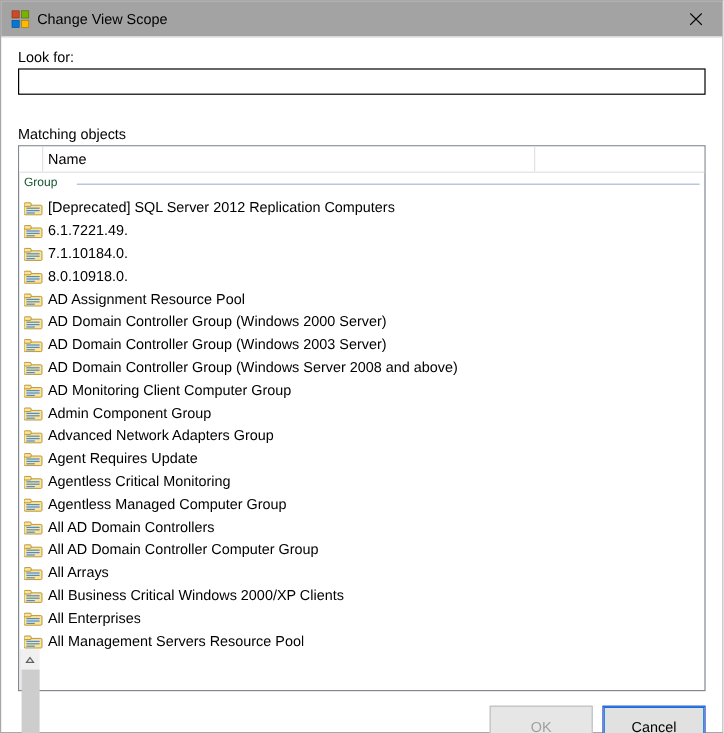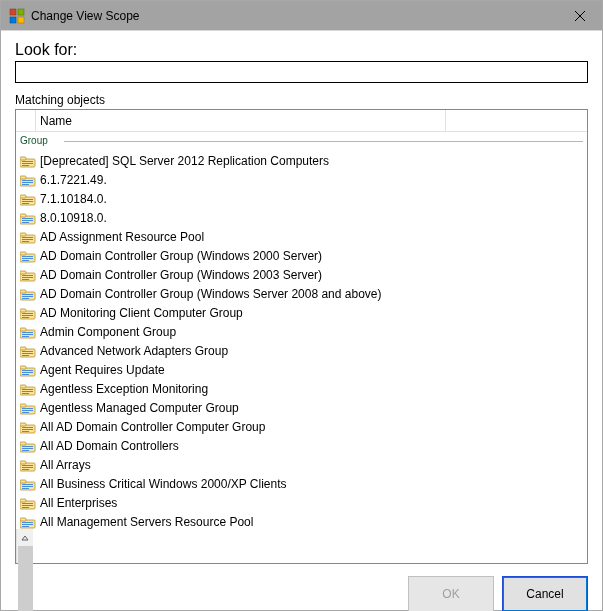--- a/index.html
+++ b/index.html
@@ -41,35 +41,35 @@
     display: flex; align-items: center; justify-content: center;
     cursor: pointer;
   }
   .client {
     flex: 1;
     padding: 10px 14px 0 14px;
     display: flex;
     flex-direction: column;
   }
   .lookfor-label {
-    font-size: 16px;
+    font-size: 12px;
     margin-bottom: 2px;
     display: block;
   }
   .lookfor-input {
     width: 100%;
     height: 22px;
     border: 1px solid #000;
     padding: 2px 4px;
     font: inherit;
     outline: none;
   }
   .matching-label {
     font-size: 12px;
-    margin-top: 10px;
+    margin-top: 26px;
     margin-bottom: 2px;
     display: block;
   }
   .listbox-wrap {
     border: 1px solid #828790;
     height: 455px;
     position: relative;
     display: flex;
     background: #fff;
     flex-direction: column;
@@ -380,21 +380,21 @@
             <div class="row">
               <span class="row-icon">
                 <svg width="16" height="12" viewBox="0 0 16 12">
                   <rect x="0" y="3" width="15" height="8" rx="1" fill="#fbe39a" stroke="#b89334" stroke-width="0.8"></rect>
                   <rect x="0" y="1" width="6" height="3" rx="1" fill="#fbe39a" stroke="#b89334" stroke-width="0.8"></rect>
                   <rect x="2" y="5" width="11" height="1" fill="#4a8ed8"></rect>
                   <rect x="2" y="7" width="11" height="1" fill="#4a8ed8"></rect>
                   <rect x="2" y="9" width="7" height="1" fill="#4a8ed8"></rect>
                 </svg>
               </span>
-              <span class="row-text">Agentless Exception Monitoring</span>
+              <span class="row-text">Agentless Critical Monitoring</span>
             </div>
             <div class="row">
               <span class="row-icon">
                 <svg width="16" height="12" viewBox="0 0 16 12">
                   <rect x="0" y="3" width="15" height="8" rx="1" fill="#fbe39a" stroke="#b89334" stroke-width="0.8"></rect>
                   <rect x="0" y="1" width="6" height="3" rx="1" fill="#fbe39a" stroke="#b89334" stroke-width="0.8"></rect>
                   <rect x="2" y="5" width="11" height="1" fill="#4a8ed8"></rect>
                   <rect x="2" y="7" width="11" height="1" fill="#4a8ed8"></rect>
                   <rect x="2" y="9" width="7" height="1" fill="#4a8ed8"></rect>
                 </svg>
@@ -404,33 +404,33 @@
             <div class="row">
               <span class="row-icon">
                 <svg width="16" height="12" viewBox="0 0 16 12">
                   <rect x="0" y="3" width="15" height="8" rx="1" fill="#fbe39a" stroke="#b89334" stroke-width="0.8"></rect>
                   <rect x="0" y="1" width="6" height="3" rx="1" fill="#fbe39a" stroke="#b89334" stroke-width="0.8"></rect>
                   <rect x="2" y="5" width="11" height="1" fill="#4a8ed8"></rect>
                   <rect x="2" y="7" width="11" height="1" fill="#4a8ed8"></rect>
                   <rect x="2" y="9" width="7" height="1" fill="#4a8ed8"></rect>
                 </svg>
               </span>
+              <span class="row-text">All AD Domain Controllers</span>
+            </div>
+            <div class="row">
+              <span class="row-icon">
+                <svg width="16" height="12" viewBox="0 0 16 12">
+                  <rect x="0" y="3" width="15" height="8" rx="1" fill="#fbe39a" stroke="#b89334" stroke-width="0.8"></rect>
+                  <rect x="0" y="1" width="6" height="3" rx="1" fill="#fbe39a" stroke="#b89334" stroke-width="0.8"></rect>
+                  <rect x="2" y="5" width="11" height="1" fill="#4a8ed8"></rect>
+                  <rect x="2" y="7" width="11" height="1" fill="#4a8ed8"></rect>
+                  <rect x="2" y="9" width="7" height="1" fill="#4a8ed8"></rect>
+                </svg>
+              </span>
               <span class="row-text">All AD Domain Controller Computer Group</span>
-            </div>
-            <div class="row">
-              <span class="row-icon">
-                <svg width="16" height="12" viewBox="0 0 16 12">
-                  <rect x="0" y="3" width="15" height="8" rx="1" fill="#fbe39a" stroke="#b89334" stroke-width="0.8"></rect>
-                  <rect x="0" y="1" width="6" height="3" rx="1" fill="#fbe39a" stroke="#b89334" stroke-width="0.8"></rect>
-                  <rect x="2" y="5" width="11" height="1" fill="#4a8ed8"></rect>
-                  <rect x="2" y="7" width="11" height="1" fill="#4a8ed8"></rect>
-                  <rect x="2" y="9" width="7" height="1" fill="#4a8ed8"></rect>
-                </svg>
-              </span>
-              <span class="row-text">All AD Domain Controllers</span>
             </div>
             <div class="row">
               <span class="row-icon">
                 <svg width="16" height="12" viewBox="0 0 16 12">
                   <rect x="0" y="3" width="15" height="8" rx="1" fill="#fbe39a" stroke="#b89334" stroke-width="0.8"></rect>
                   <rect x="0" y="1" width="6" height="3" rx="1" fill="#fbe39a" stroke="#b89334" stroke-width="0.8"></rect>
                   <rect x="2" y="5" width="11" height="1" fill="#4a8ed8"></rect>
                   <rect x="2" y="7" width="11" height="1" fill="#4a8ed8"></rect>
                   <rect x="2" y="9" width="7" height="1" fill="#4a8ed8"></rect>
                 </svg>

